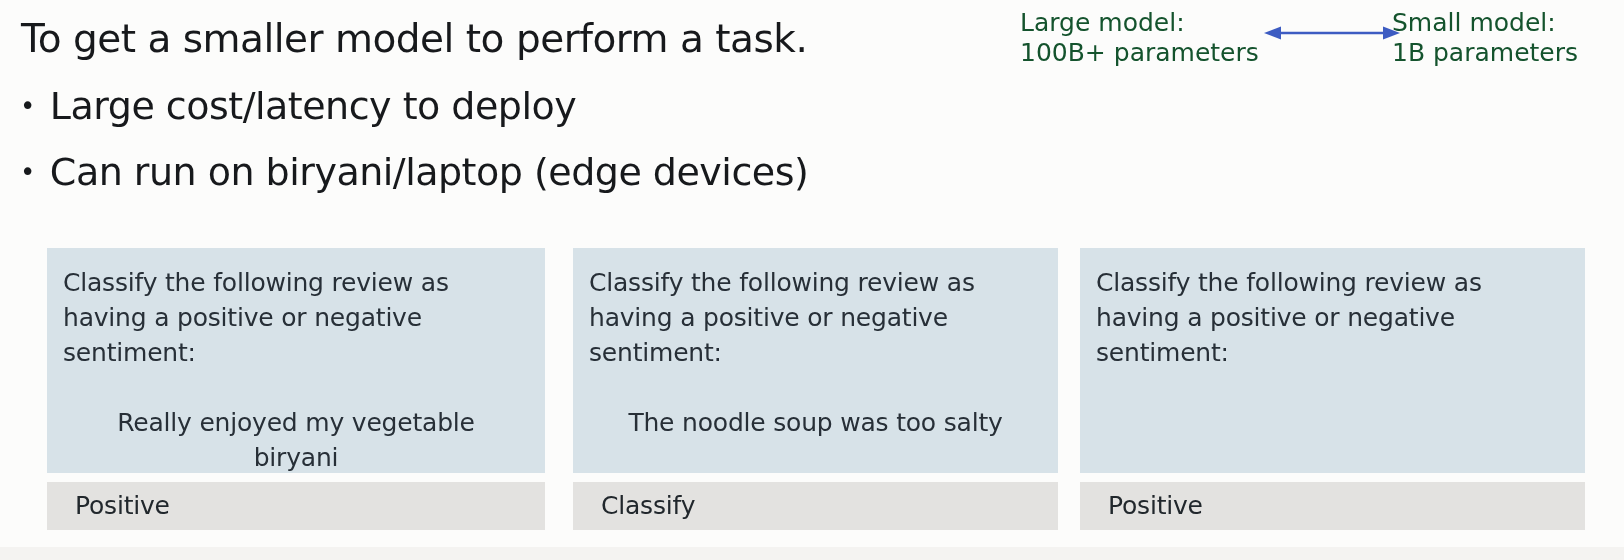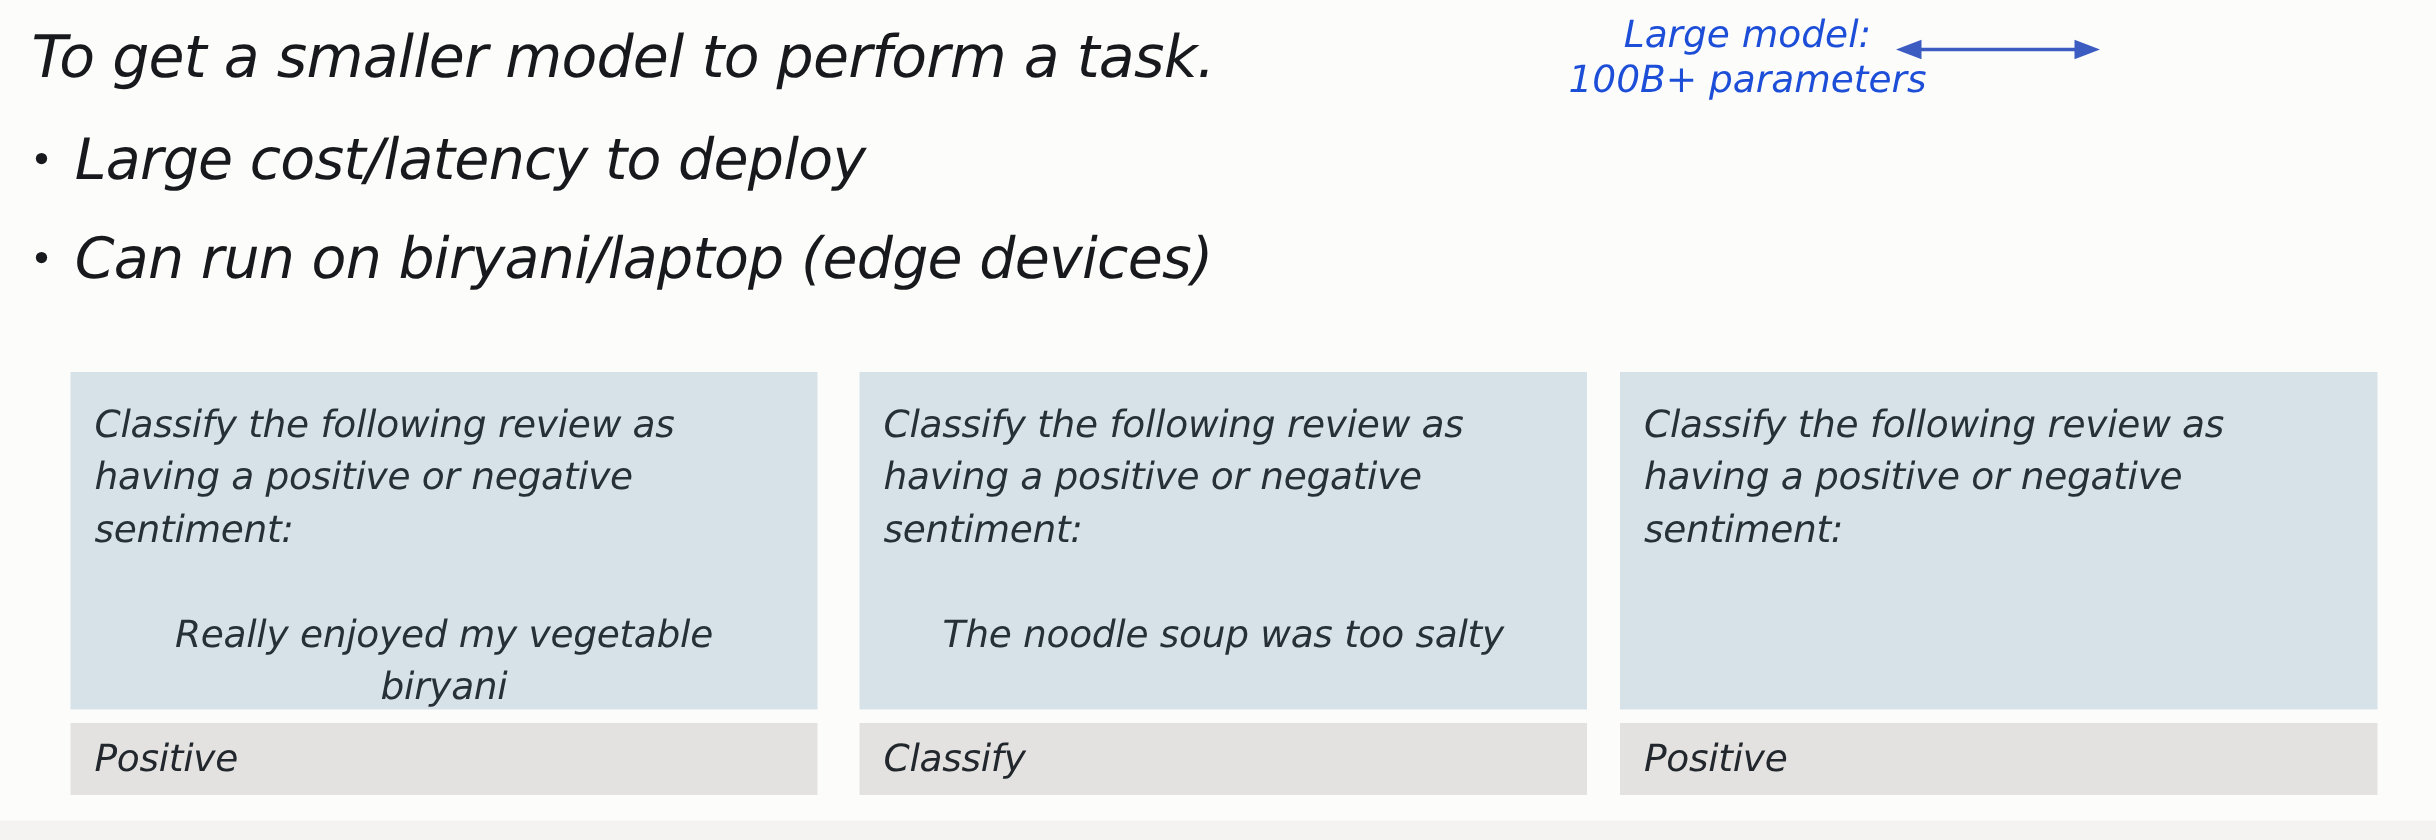--- a/index.html
+++ b/index.html
@@ -11,21 +11,20 @@
     height: 560px;
     background: #fcfcfb;
     font-family: "DejaVu Sans", "Liberation Sans", sans-serif;
     color: #1c2228;
     overflow: hidden;
   }
   .slide {
     position: relative;
     width: 1624px;
     height: 560px;
-    font-style: italic;
   }
 
   
   .page-title {
     position: absolute;
     left: 21px;
     top: 16px;
     font-size: 39px;
     font-weight: 500;
     letter-spacing: -0.5px;
@@ -52,22 +51,22 @@
     top: -4px;
   }
 
   
   .model-label {
     position: absolute;
     top: 8px;
     font-size: 25px;
     line-height: 30px;
     font-weight: 500;
-    text-align: center;
-    color: #1d4ed8;
+    text-align: left;
+    color: #14532d;
     white-space: pre-line;
   }
   .model-label.large { left: 1020px; width: 290px; }
   .model-label.small { left: 1392px; width: 208px; }
   .arrow-wrap {
     position: absolute;
     left: 1264px;
     top: 24px;
     width: 136px;
     height: 18px;
@@ -100,21 +99,21 @@
   .review-text {
     margin: 0;
     white-space: pre-line;
     text-align: center;
   }
   .answer-bar {
     box-sizing: border-box;
     margin-top: 9px;
     height: 48px;
     background: var(--answer-bg, #e3e2e0);
-    padding: 0 16px;
+    padding: 0 28px;
     font-size: 25px;
     line-height: 48px;
     letter-spacing: -0.2px;
     color: #21272c;
   }
 
   .bottom-strip {
     position: absolute;
     left: 0;
     bottom: 0;
@@ -143,20 +142,22 @@
 100B+ parameters</div>
 
   <div class="arrow-wrap">
     <svg width="136" height="18" viewBox="0 0 136 18" aria-hidden="true">
       <line class="arrow-line" x1="12" y1="9" x2="124" y2="9"></line>
       <polygon class="arrow-head" points="0,9 17,2.5 17,15.5"></polygon>
       <polygon class="arrow-head" points="136,9 119,2.5 119,15.5"></polygon>
     </svg>
   </div>
 
+  <div class="model-label small">Small model:
+1B parameters</div>
 
   <div class="card c1">
     <div class="prompt-box">
       <p class="prompt-text">Classify the following review as
 having a positive or negative
 sentiment:</p>
       <p class="review-text">Really enjoyed my vegetable
 biryani</p>
     </div>
     <div class="answer-bar">

